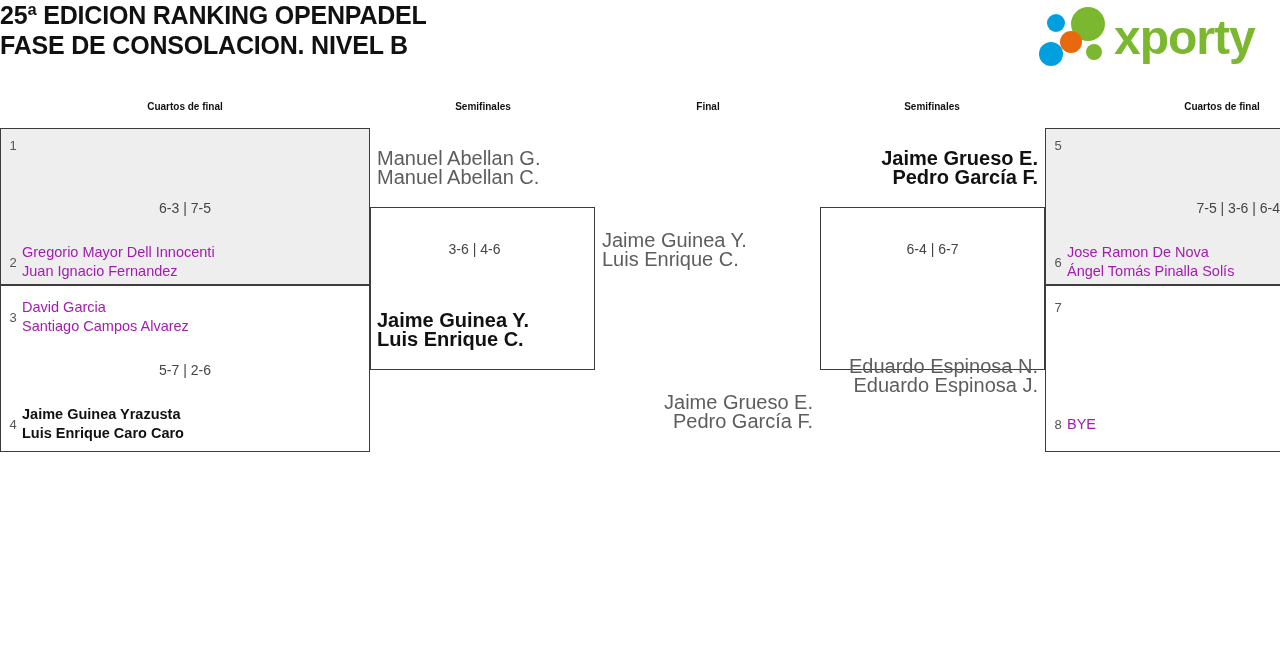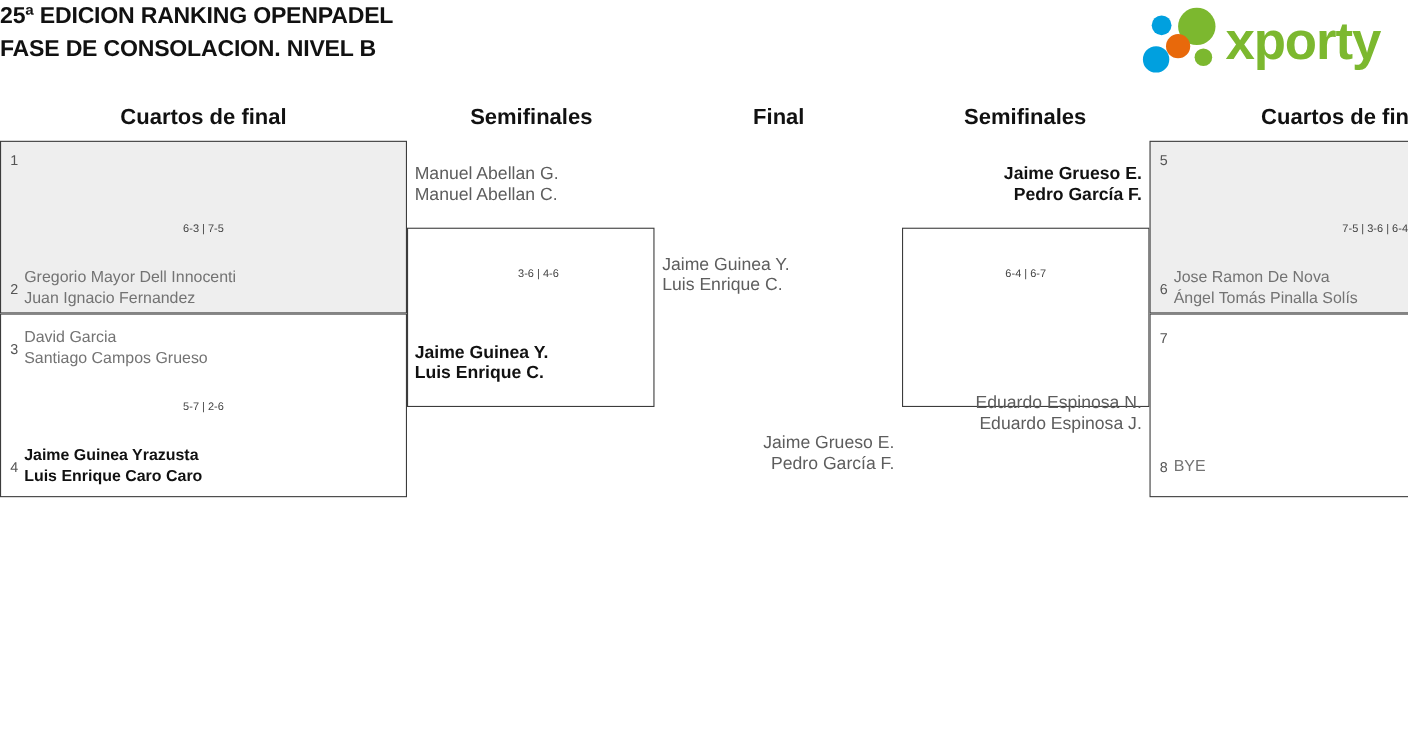--- a/index.html
+++ b/index.html
@@ -16,42 +16,42 @@
     color: #1a1a1a;
     -webkit-font-smoothing: antialiased;
   }
 
   
   #tournament-title {
     position: absolute;
     left: 0px;
     top: 0px;
     width: 900px;
-    font-size: 21px;
+    font-size: 25px;
     font-weight: 700;
     line-height: 30px;
     letter-spacing: -0.2px;
     color: #111111;
     white-space: pre-line;
   }
 
   #brand-logo {
     position: absolute;
     right: 6px;
     top: 4px;
     width: 240px;
     height: 64px;
   }
   #brand-logo svg { display: block; }
 
   
   .round-header {
     position: absolute;
     top: 96px;
-    font-size: 20px;
+    font-size: 10px;
     font-weight: 700;
     color: #111111;
     text-align: center;
     line-height: 22px;
     white-space: nowrap;
   }
 
   
   .match-box {
     position: absolute;
@@ -74,37 +74,37 @@
     font-size: 13px;
     color: #555555;
     width: 18px;
     flex: 0 0 18px;
     text-align: center;
   }
   .names {
     white-space: pre-line;
   }
   .winner .names { font-weight: 700; color: #111111; }
-  .loser  .names { font-weight: 400; color: #737373; }
+  .loser  .names { font-weight: 400; color: #a21caf; }
 
   
   .score {
     position: absolute;
-    font-size: 10px;
+    font-size: 14px;
     color: #444444;
     white-space: nowrap;
     line-height: 19px;
   }
   .score.center { text-align: center; }
   .score.right  { text-align: right; }
 
   
   .slot {
     position: absolute;
-    font-size: 16px;
+    font-size: 20px;
     line-height: 19px;
     white-space: pre-line;
   }
   .slot.right { text-align: right; }
   .slot.winner { font-weight: 700; color: #111111; }
   .slot.loser  { font-weight: 400; color: #5d5d5d; }
 </style>
 </head>
 <body>
 
@@ -142,34 +142,34 @@
   <span class="seed">2</span>
   <span class="names">Gregorio Mayor Dell Innocenti
 Juan Ignacio Fernandez</span>
 </div>
 
 <div class="match-box" style="left:0px; top:285px; width:370px; height:167px;"></div>
 
 <div class="entrant loser" style="left:4px; top:298px; width:360px;">
   <span class="seed">3</span>
   <span class="names">David Garcia
-Santiago Campos Grueso</span>
+Santiago Campos Alvarez</span>
 </div>
 <div class="score center" style="left:22px; top:361px; width:326px;">5-7 | 2-6</div>
 <div class="entrant winner" style="left:4px; top:405px; width:360px;">
   <span class="seed">4</span>
   <span class="names">Jaime Guinea Yrazusta
 Luis Enrique Caro Caro</span>
 </div>
 
 <div class="match-box" style="left:370px; top:207px; width:225px; height:163px;"></div>
 
 <div class="slot loser" style="left:377px; top:149px; width:210px;">Manuel Abellan G.
 Manuel Abellan C.</div>
-<div class="score center" style="left:384px; top:240px; width:211px;">3-6 | 4-6</div>
+<div class="score center" style="left:369px; top:240px; width:211px;">3-6 | 4-6</div>
 <div class="slot winner" style="left:377px; top:311px; width:210px;">Jaime Guinea Y.
 Luis Enrique C.</div>
 
 <div class="slot loser" style="left:602px; top:231px; width:210px;">Jaime Guinea Y.
 Luis Enrique C.</div>
 <div class="slot loser right" style="left:600px; top:393px; width:213px;">Jaime Grueso E.
 Pedro García F.</div>
 
 <div class="match-box" style="left:820px; top:207px; width:225px; height:163px;"></div>
 

